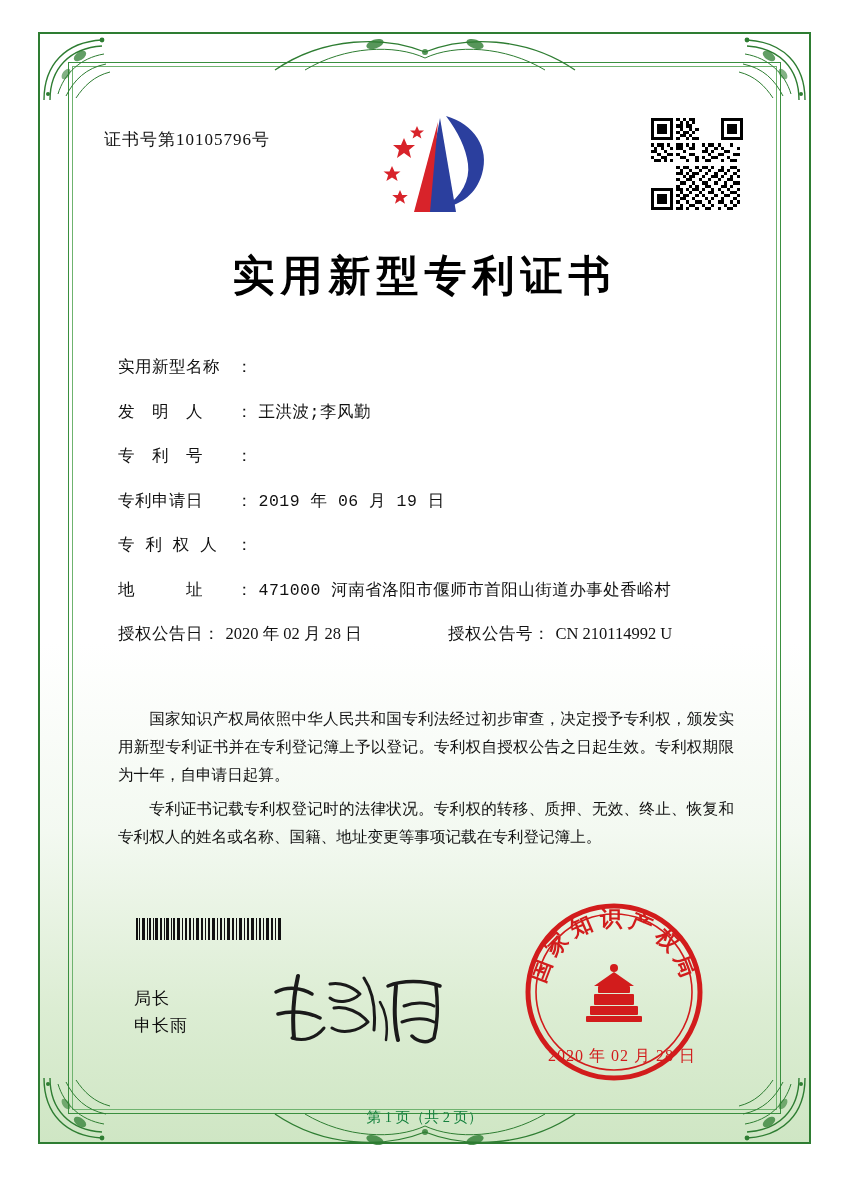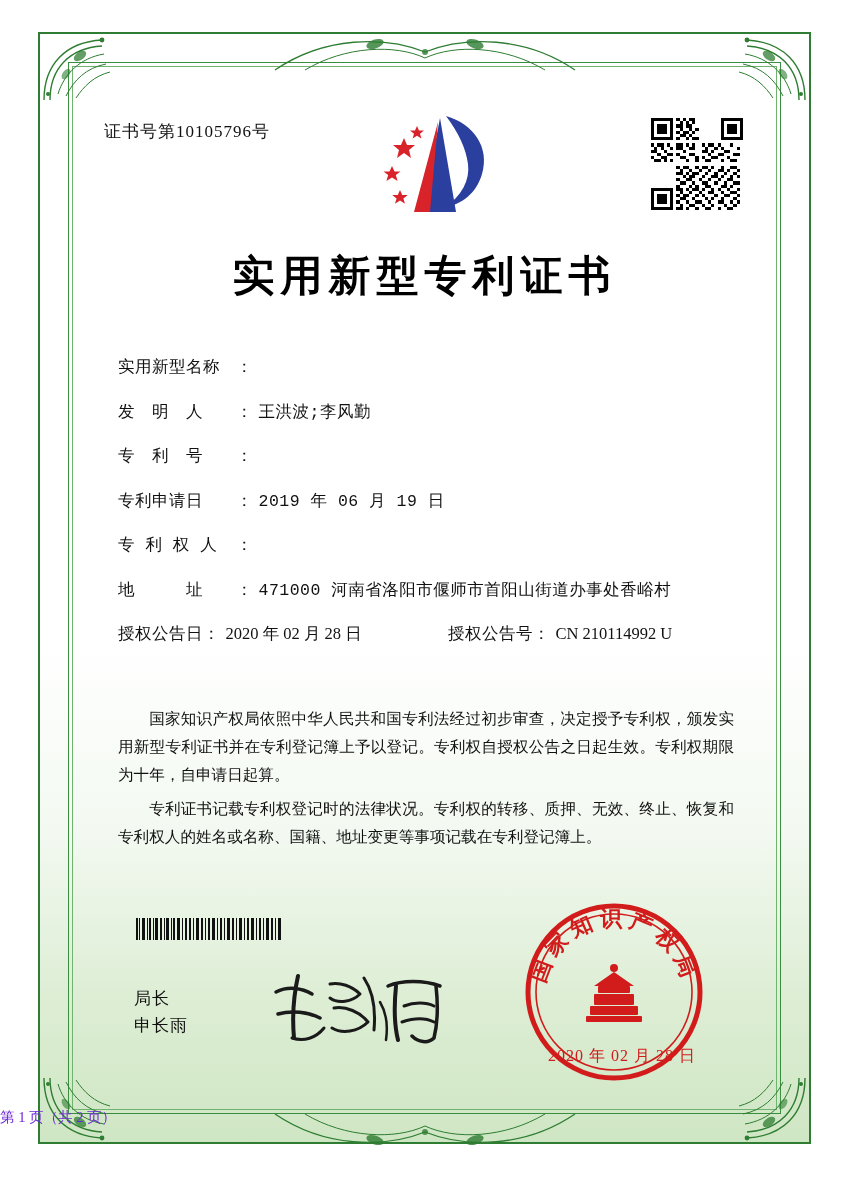--- a/index.html
+++ b/index.html
@@ -86,21 +86,21 @@
     transform: translateX(-50%) scaleY(-1);
     width: 320px;
     height: 44px;
   }
   .bottom-orn svg { width: 100%; height: 100%; display: block; }
 
   
   .cert-no {
     position: absolute;
     left: 104px;
-    top: 120px;
+    top: 128px;
     font-size: 17px;
     letter-spacing: 1px;
     color: #111;
     white-space: nowrap;
   }
   .logo {
     position: absolute;
     left: 370px;
     top: 108px;
     width: 150px;
@@ -226,23 +226,23 @@
     color: #d21c1c;
     letter-spacing: 1px;
     white-space: nowrap;
   }
 
   
   .page-no {
     position: absolute;
     left: 0; right: 0;
     top: 1108px;
-    text-align: left;
+    text-align: center;
     font-size: 14.5px;
-    color: #6d28d9;
+    color: #15803d;
   }
   .foot-note {
     position: absolute;
     left: 0; right: 0;
     top: 1157px;
     text-align: center;
     font-size: 15px;
     letter-spacing: 1px;
     color: #111;
   }

